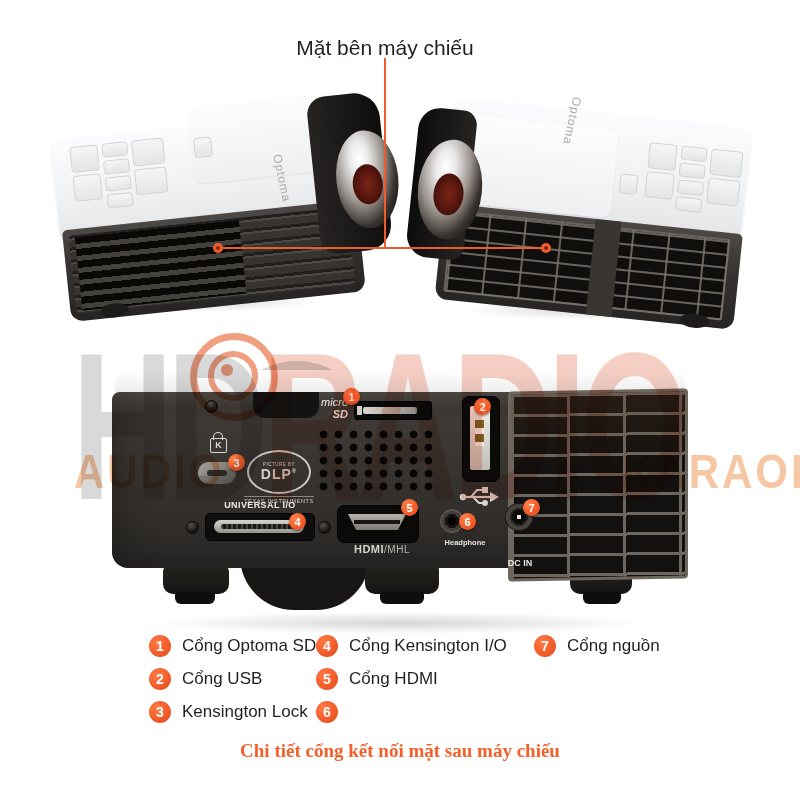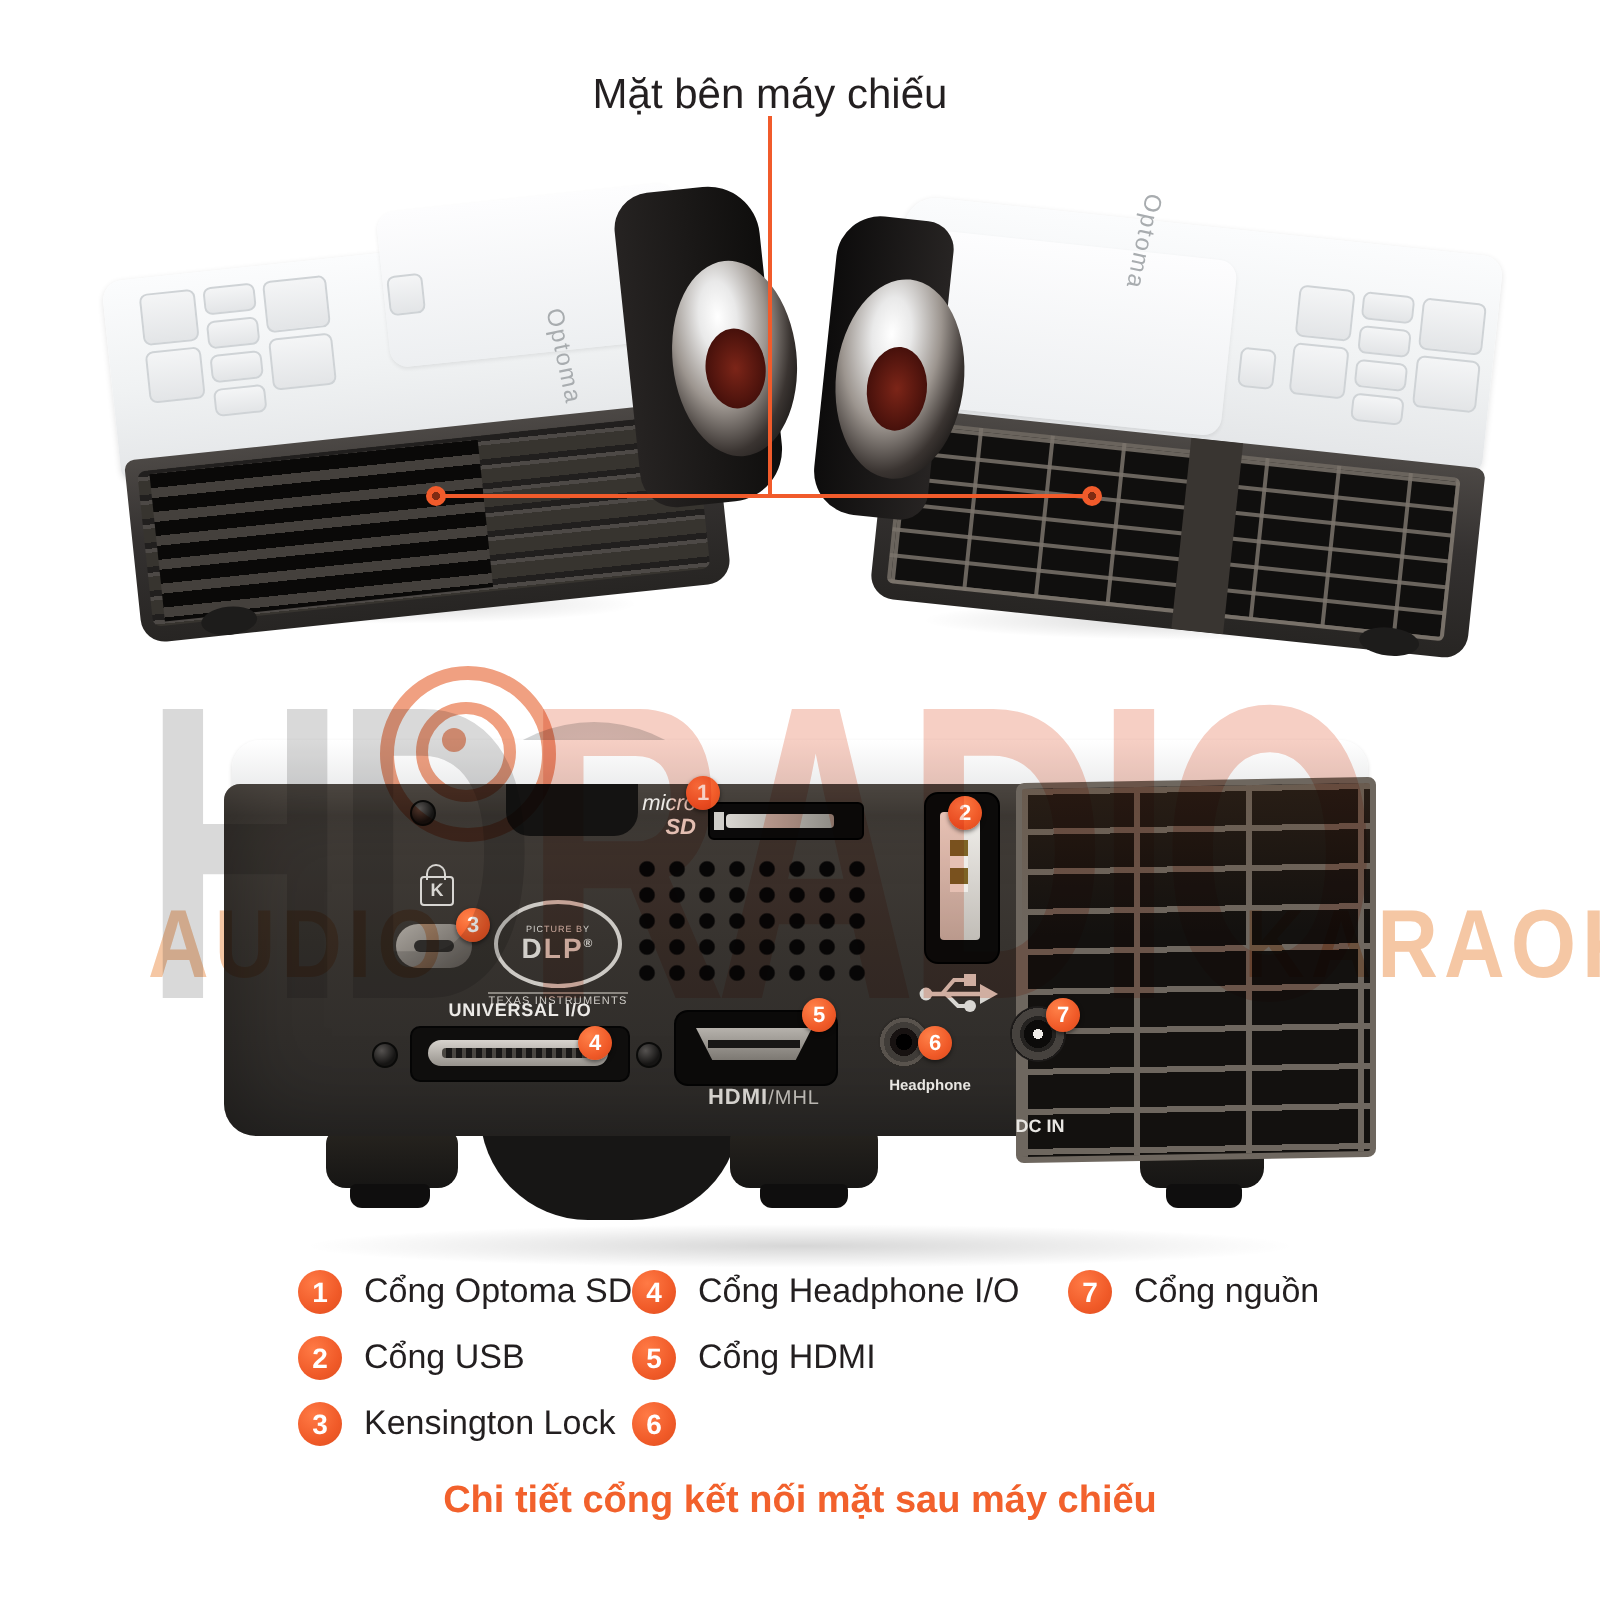--- a/index.html
+++ b/index.html
@@ -134,21 +134,21 @@
            border:7px solid #f0a081;z-index:6;pointer-events:none;mix-blend-mode:multiply;}
   .wmrings:before{content:"";position:absolute;left:11px;top:11px;width:38px;height:38px;border-radius:50%;border:6px solid #f0a081;}
   .wmrings:after{content:"";position:absolute;left:24px;top:24px;width:12px;height:12px;border-radius:50%;background:#f0a081;}
 
   
   .litem{position:absolute;display:flex;align-items:center;gap:11px;z-index:7;}
   .lbadge{width:22px;height:22px;border-radius:50%;flex:0 0 auto;
           background:radial-gradient(circle at 35% 30%,#ff7a45,#f05a28 62%,#dd4e1f);
           color:#fff;font-size:14px;font-weight:bold;display:flex;align-items:center;justify-content:center;}
   .llabel{font-size:17px;color:#231f20;}
-  .caption{left:0;top:740px;width:800px;text-align:center;font-size:19px;font-weight:bold;color:#f2612c;z-index:7;}
+  .caption{left:0;top:740px;width:800px;text-align:center;font-size:19px;font-weight:bold;color:#f2612c;z-index:7;font-family:Liberation Serif, serif;}
 </style>
 </head>
 <body>
 
 <div class="canvas">
 
   <div class="abs page-title">Mặt bên máy chiếu</div>
   <div class="abs conn-v"></div>
   <div class="abs conn-h"></div>
   <div class="abs conn-dot" style="left:213px;top:243px;"></div>
@@ -317,21 +317,21 @@
   <div class="litem" style="left:149px;top:668px;">
     <span class="lbadge">2</span>
     <span class="llabel">Cổng USB</span>
   </div>
   <div class="litem" style="left:149px;top:701px;">
     <span class="lbadge">3</span>
     <span class="llabel">Kensington Lock</span>
   </div>
   <div class="litem" style="left:316px;top:635px;">
     <span class="lbadge">4</span>
-    <span class="llabel">Cổng Headphone I/O</span>
+    <span class="llabel">Cổng Kensington I/O</span>
   </div>
   <div class="litem" style="left:316px;top:668px;">
     <span class="lbadge">5</span>
     <span class="llabel">Cổng HDMI</span>
   </div>
   <div class="litem" style="left:316px;top:701px;">
     <span class="lbadge">6</span>
   </div>
   <div class="litem" style="left:534px;top:635px;">
     <span class="lbadge">7</span>

